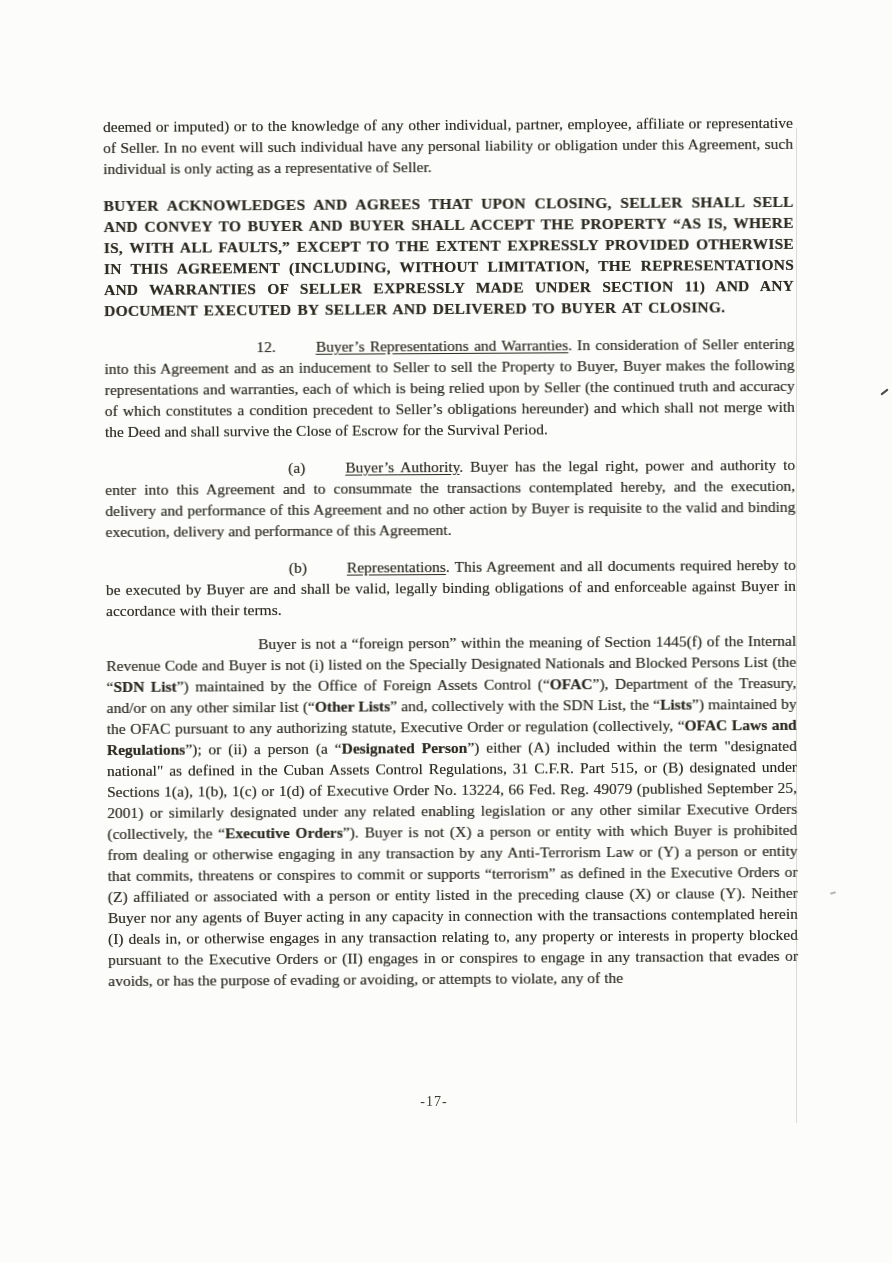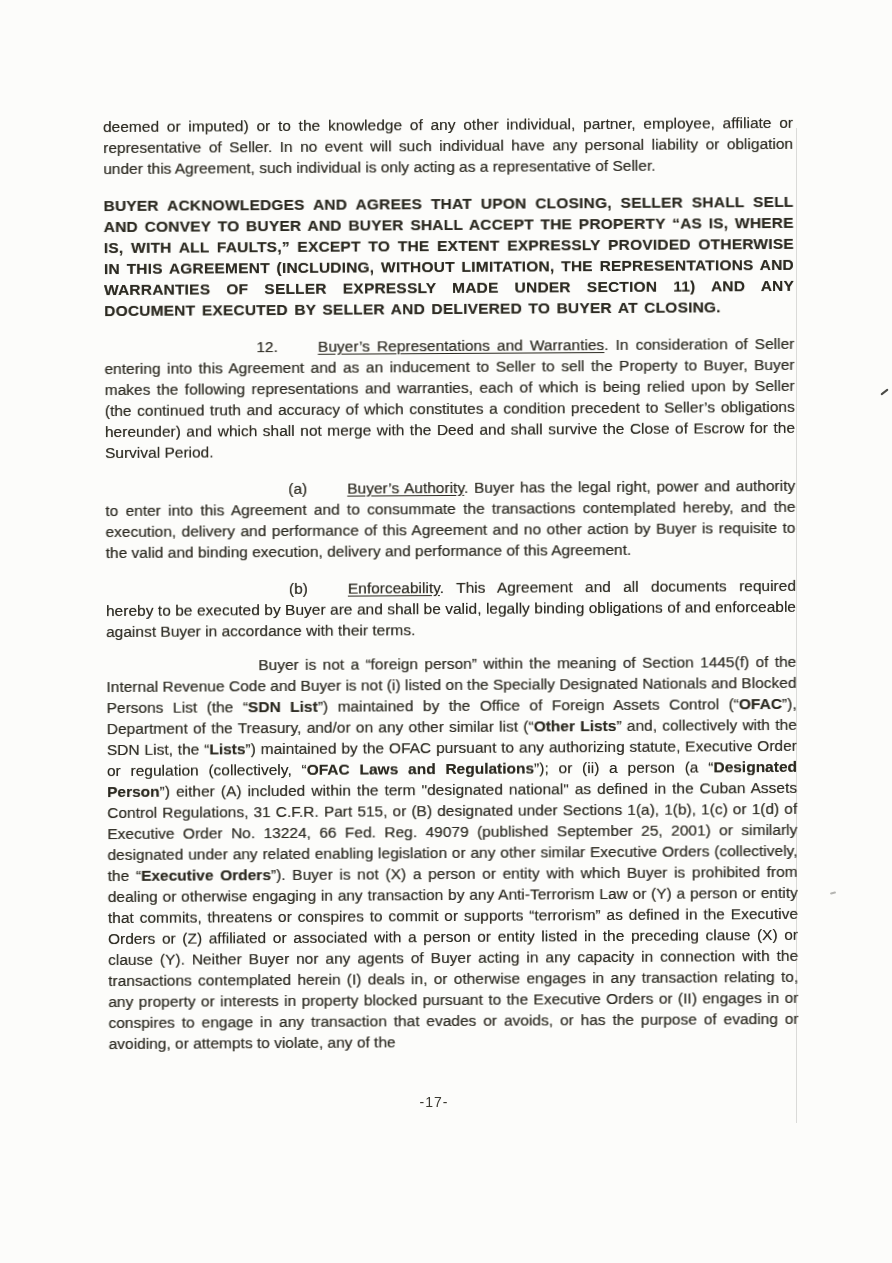--- a/index.html
+++ b/index.html
@@ -1,21 +1,21 @@
 <!DOCTYPE html>
 <html><head>
 <meta charset="utf-8">
 <style>
   html,body { margin:0; padding:0; background:#ffffff; }
   .page {
     position:relative;
     width:892px; height:1263px;
     background:#fcfcfa;
     overflow:hidden;
-    font-family:Liberation Sans, sans-serif;
+    font-family:Liberation Serif, serif;
   }
   .content {
     position:absolute;
     left:103px; top:114px;
     width:690px;
     color:#2a281f;
     font-size:15.5px;
     line-height:21px;
     text-align:justify;
     transform:rotate(-0.35deg);
@@ -73,21 +73,21 @@
 </style>
 </head>
 <body>
 
 <div class="page">
   <div class="content" id="doc-body">
       <p class="para"><span class="">deemed or imputed) or to the knowledge of any other individual, partner, employee, affiliate or representative of Seller.  In no event will such individual have any personal liability or obligation under this Agreement, such individual is only acting as a representative of Seller.</span></p>
       <p class="para bold-caps"><span class="">BUYER ACKNOWLEDGES AND AGREES THAT UPON CLOSING, SELLER SHALL SELL AND CONVEY TO BUYER AND BUYER SHALL ACCEPT THE PROPERTY “AS IS, WHERE IS, WITH ALL FAULTS,” EXCEPT TO THE EXTENT EXPRESSLY PROVIDED OTHERWISE IN THIS AGREEMENT (INCLUDING, WITHOUT LIMITATION, THE REPRESENTATIONS AND WARRANTIES OF SELLER EXPRESSLY MADE UNDER SECTION 11) AND ANY DOCUMENT EXECUTED BY SELLER AND DELIVERED TO BUYER AT CLOSING.</span></p>
       <p class="para ind-1"><span class="">12.</span><span class="tab"></span><span class="seg-u">Buyer’s Representations and Warranties</span><span class="">.  In consideration of Seller entering into this Agreement and as an inducement to Seller to sell the Property to Buyer, Buyer makes the following representations and warranties, each of which is being relied upon by Seller (the continued truth and accuracy of which constitutes a condition precedent to Seller’s obligations hereunder) and which shall not merge with the Deed and shall survive the Close of Escrow for the Survival Period.</span></p>
       <p class="para ind-2"><span class="">(a)</span><span class="tab"></span><span class="seg-u">Buyer’s Authority</span><span class="">.  Buyer has the legal right, power and authority to enter into this Agreement and to consummate the transactions contemplated hereby, and the execution, delivery and performance of this Agreement and no other action by Buyer is requisite to the valid and binding execution, delivery and performance of this Agreement.</span></p>
-      <p class="para ind-2 mb-sm"><span class="">(b)</span><span class="tab"></span><span class="seg-u">Enforceability</span><span class="">.  This Agreement and all documents required hereby to be executed by Buyer are and shall be valid, legally binding obligations of and enforceable against Buyer in accordance with their terms.</span></p>
+      <p class="para ind-2 mb-sm"><span class="">(b)</span><span class="tab"></span><span class="seg-u">Representations</span><span class="">.  This Agreement and all documents required hereby to be executed by Buyer are and shall be valid, legally binding obligations of and enforceable against Buyer in accordance with their terms.</span></p>
       <p class="para ind-1"><span class="">Buyer is not a “foreign person” within the meaning of Section 1445(f) of the Internal Revenue Code and Buyer is not (i) listed on the Specially Designated Nationals and Blocked Persons List (the “</span><span class="seg-b ">SDN List</span><span class="">”) maintained by the Office of Foreign Assets Control (“</span><span class="seg-b ">OFAC</span><span class="">”), Department of the Treasury, and/or on any other similar list (“</span><span class="seg-b ">Other Lists</span><span class="">” and, collectively with the SDN List, the “</span><span class="seg-b ">Lists</span><span class="">”) maintained by the OFAC pursuant to any authorizing statute, Executive Order or regulation (collectively, “</span><span class="seg-b ">OFAC Laws and Regulations</span><span class="">”); or (ii) a person (a “</span><span class="seg-b ">Designated Person</span><span class="">”) either (A) included within the term "designated national" as defined in the Cuban Assets Control Regulations, 31 C.F.R. Part 515, or (B) designated under Sections 1(a), 1(b), 1(c) or 1(d) of Executive Order No. 13224, 66 Fed. Reg. 49079 (published September 25, 2001) or similarly designated under any related enabling legislation or any other similar Executive Orders (collectively, the “</span><span class="seg-b ">Executive Orders</span><span class="">”).  Buyer is not (X) a person or entity with which Buyer is prohibited from dealing or otherwise engaging in any transaction by any Anti-Terrorism Law or (Y) a person or entity that commits, threatens or conspires to commit or supports “terrorism” as defined in the Executive Orders or (Z) affiliated or associated with a person or entity listed in the preceding clause (X) or clause (Y).  Neither Buyer nor any agents of Buyer acting in any capacity in connection with the transactions contemplated herein (I) deals in, or otherwise engages in any transaction relating to, any property or interests in property blocked pursuant to the Executive Orders or (II) engages in or conspires to engage in any transaction that evades or avoids, or has the purpose of evading or avoiding, or attempts to violate, any of the</span></p>
     </div>
 
   <div class="fold-line"></div>
   <div class="hand-tick"></div>
   <div class="speck"></div>
 
   <div class="footer">-17-</div>
 </div>
 

